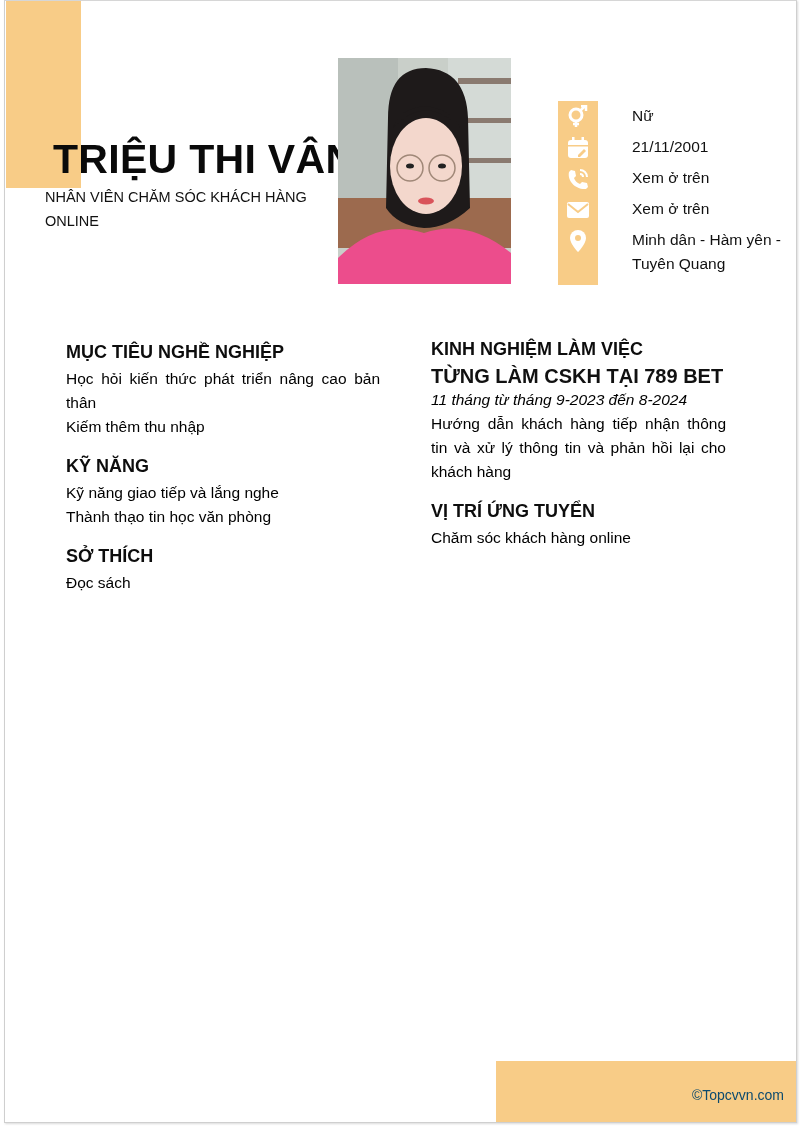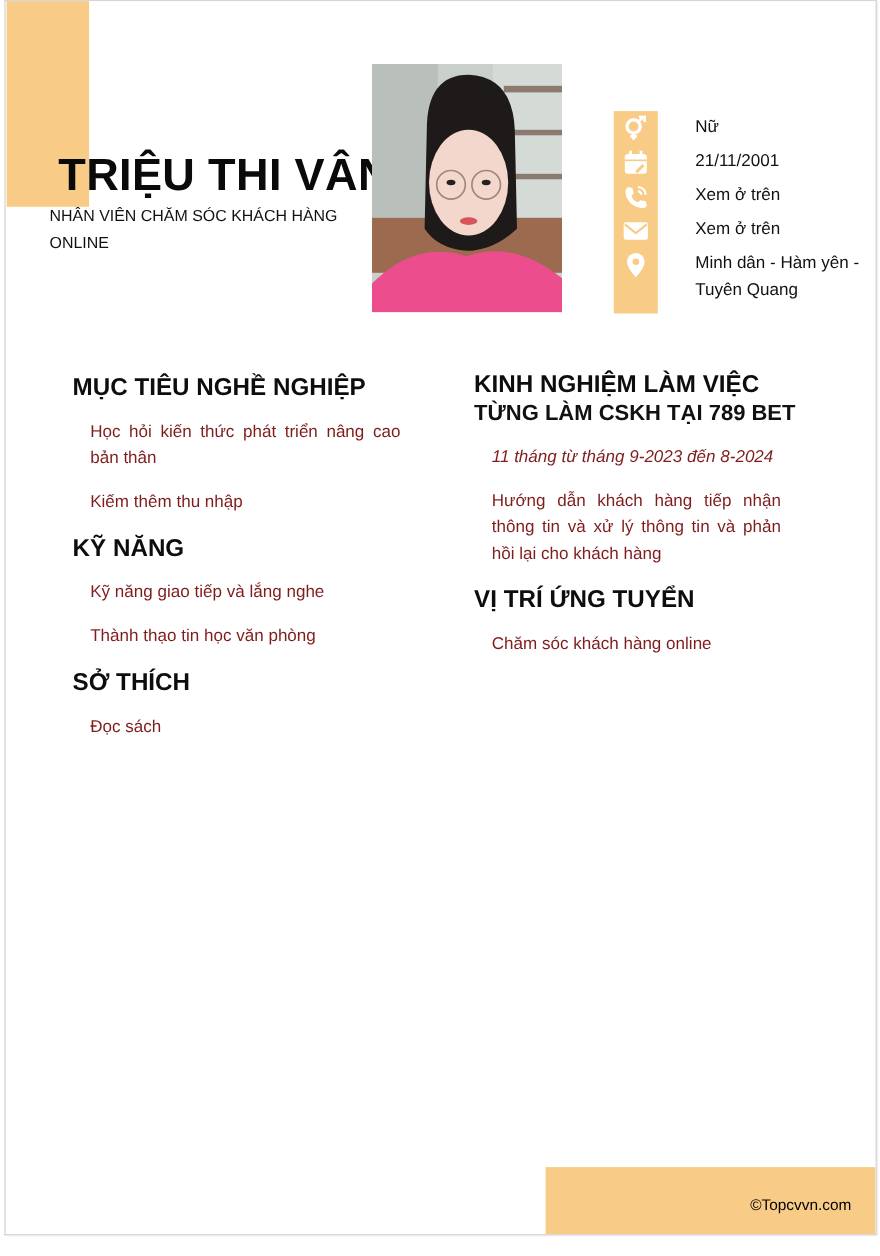--- a/index.html
+++ b/index.html
@@ -3,39 +3,39 @@
 <meta charset="utf-8">
 <style>
   html, body { margin: 0; padding: 0; background: #ffffff; }
   body { width: 800px; height: 1142px; position: relative; overflow: hidden;
          font-family: "Liberation Sans", "DejaVu Sans", sans-serif; color: #111; }
   .page { position: absolute; left: 4px; top: 0; width: 791px; height: 1121px;
           background: #fff; border: 1px solid #cfcfcf; border-top-color:#d6d6d6;
           box-shadow: 1px 1px 2px rgba(0,0,0,0.15); overflow: hidden; }
   .accent-top { position: absolute; left: 1px; top: 0; width: 75px; height: 187px; background: var(--accent); }
   .accent-bottom { position: absolute; right: 0; bottom: 0; width: 300px; height: 61px; background: var(--accent); }
-  .footer-text { position: absolute; right: 22px; bottom: 19px; font-size: 14px; color: #000000;
+  .footer-text { position: absolute; right: 12px; bottom: 19px; font-size: 14px; color: #0c4a6e;
                  font-family: "Liberation Sans", sans-serif; }
   .name { position: absolute; left: 48px; top: 134px; font-size: 41px; font-weight: bold;
           letter-spacing: 0.3px; color: #0a0a0a; white-space: nowrap; line-height: 48px; }
   .role { position: absolute; left: 40px; top: 184px; width: 280px; font-size: 14.5px;
           line-height: 24px; color: #111; text-transform: uppercase; }
   .photo { position: absolute; left: 333px; top: 57px; width: 173px; height: 226px; overflow: hidden; }
   .info-bar { position: absolute; left: 553px; top: 100px; width: 40px; height: 184px; background: var(--accent); }
   .info-list { position: absolute; left: 553px; top: 100px; width: 230px; }
   .info-row { display: flex; align-items: flex-start; gap: 29px; }
   .info-icon { width: 40px; height: 31px; display: flex; align-items: center; justify-content: center; flex: none; }
   .info-icon svg { width: 24px; height: 24px; }
   .info-text { font-size: 15.5px; line-height: 24px; color: #111; padding-left: 5px; padding-top: 3px; width: 160px; }
   .col { position: absolute; top: 338px; }
   .col-left { left: 61px; width: 314px; }
   .col-right { left: 426px; width: 295px; top: 335px; }
-  .sec-title { font-size: 22px; font-weight: bold; color: #0d0d0d; line-height: 26px; margin: 0 0 2px 0; }
+  .sec-title { font-size: 18px; font-weight: bold; color: #0d0d0d; line-height: 26px; margin: 0 0 2px 0; }
   .sec { margin-bottom: 14px; }
-  .p { font-size: 15.5px; line-height: 24px; color: #7f1d1d; margin: 16px; text-align: justify; }
+  .p { font-size: 15.5px; line-height: 24px; color: #000000; margin: 0; text-align: justify; }
   .sub-title { font-size: 20px; font-weight: bold; line-height: 24px; margin: 0; }
   .italic { font-style: italic; }
   .bold { font-weight: bold; }
 </style>
 </head>
 <body>
 
 <div class="page" style="--accent:#f8cc87;">
   <div class="accent-top"></div>
 

